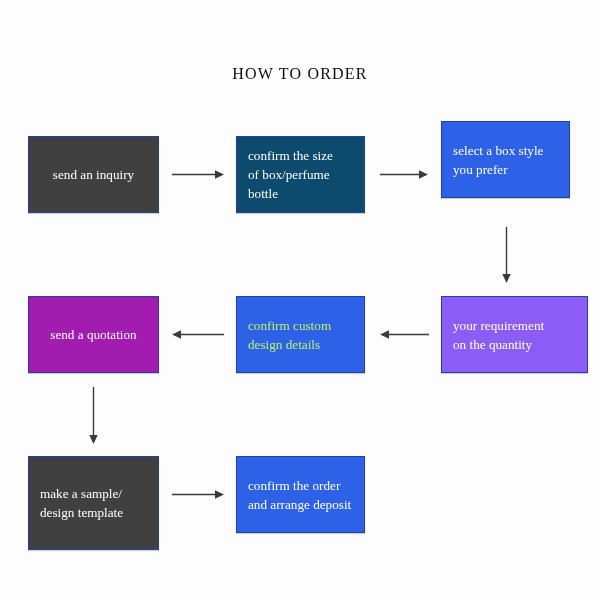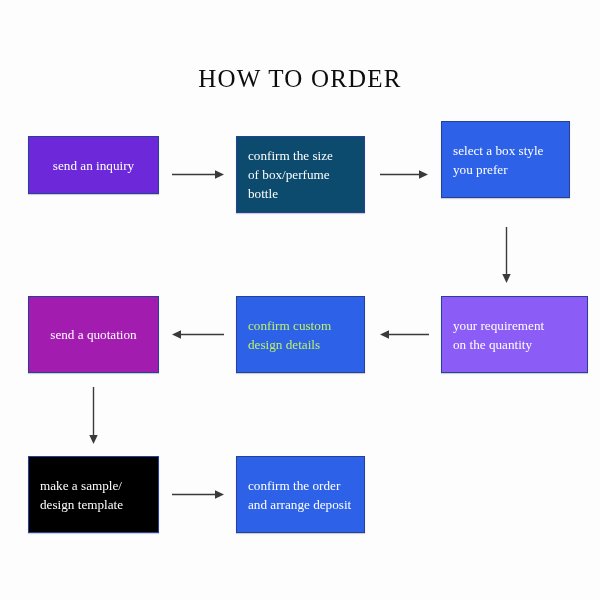--- a/index.html
+++ b/index.html
@@ -19,21 +19,21 @@
     height: 600px;
     background: #fdfdfd;
   }
   #title {
     position: absolute;
     left: 0;
     top: 65px;
     width: 600px;
     text-align: center;
     font-family: "Liberation Serif", "DejaVu Serif", serif;
-    font-size: 25px;
+    font-size: 16px;
     letter-spacing: 1.2px;
     color: #0d0d0d;
     font-weight: 400;
   }
   .node {
     position: absolute;
     box-sizing: border-box;
     background: #2d62e8;
     border: 1px solid #26419c;
     color: #ffffff;
@@ -69,21 +69,21 @@
   }
 </style>
 </head>
 <body>
 
 <div id="canvas">
 
   <div id="title">HOW TO ORDER</div>
 
   <div id="nodes-layer">
-      <div class="node center-text" style="left: 28px; top: 136px; width: 131px; height: 58px; background: #6d28d9; border-color: rgb(38, 65, 156); color: rgb(255, 255, 255);">
+      <div class="node center-text" style="left: 28px; top: 136px; width: 131px; height: 77px; background: #404040; border-color: rgb(38, 65, 156); color: rgb(255, 255, 255);">
         <span class="label">send an inquiry</span>
       </div>
       <div class="node left-text" style="left: 236px; top: 136px; width: 129px; height: 77px; background: #0c4a6e; border-color: rgb(38, 65, 156); color: rgb(255, 255, 255);">
         <span class="label">confirm the size
 of box/perfume
 bottle</span>
       </div>
       <div class="node left-text" style="left: 441px; top: 121px; width: 129px; height: 77px; background: rgb(45, 98, 232); border-color: rgb(38, 65, 156); color: rgb(255, 255, 255);">
         <span class="label">select a box style
 you prefer</span>
@@ -92,21 +92,21 @@
         <span class="label">your requirement
 on the quantity</span>
       </div>
       <div class="node left-text" style="left: 236px; top: 296px; width: 129px; height: 77px; background: rgb(45, 98, 232); border-color: rgb(38, 65, 156); color: #bef264;">
         <span class="label">confirm custom
 design details</span>
       </div>
       <div class="node center-text" style="left: 28px; top: 296px; width: 131px; height: 77px; background: #a21caf; border-color: rgb(38, 65, 156); color: rgb(255, 255, 255);">
         <span class="label">send a quotation</span>
       </div>
-      <div class="node left-text" style="left: 28px; top: 456px; width: 131px; height: 77px; background: #000000; border-color: rgb(38, 65, 156); color: rgb(255, 255, 255);">
+      <div class="node left-text" style="left: 28px; top: 456px; width: 131px; height: 94px; background: #404040; border-color: rgb(38, 65, 156); color: rgb(255, 255, 255);">
         <span class="label">make a sample/
 design template</span>
       </div>
       <div class="node left-text" style="left: 236px; top: 456px; width: 129px; height: 77px; background: rgb(45, 98, 232); border-color: rgb(38, 65, 156); color: rgb(255, 255, 255);">
         <span class="label">confirm the order
 and arrange deposit</span>
       </div>
     </div>
   <div id="edges-layer">
       <div class="arrow" style="left: 172px; top: 168px; width: 52px; height: 13px;">

